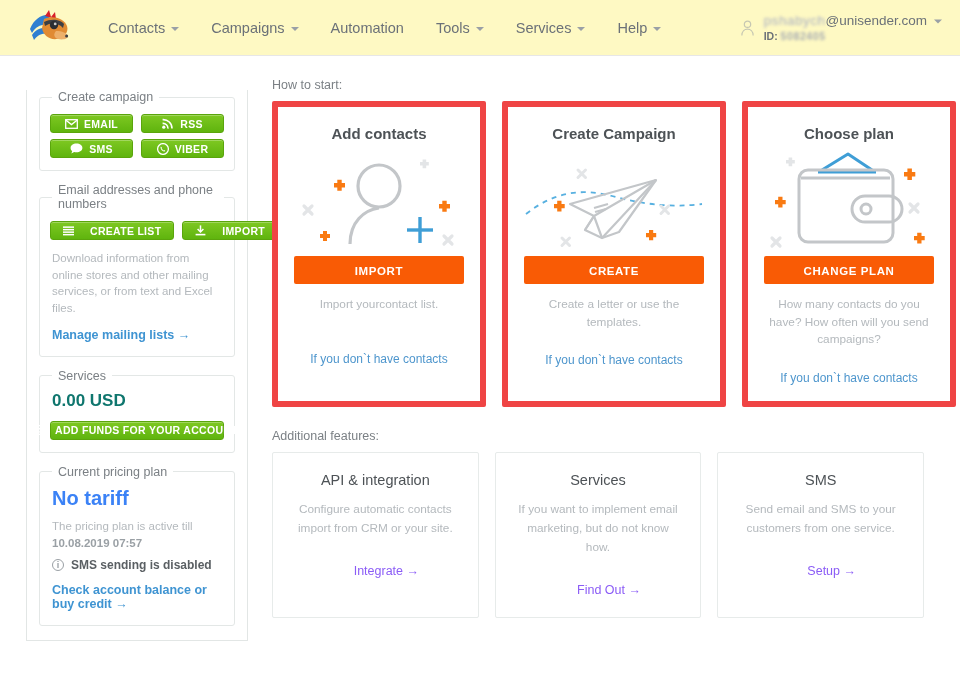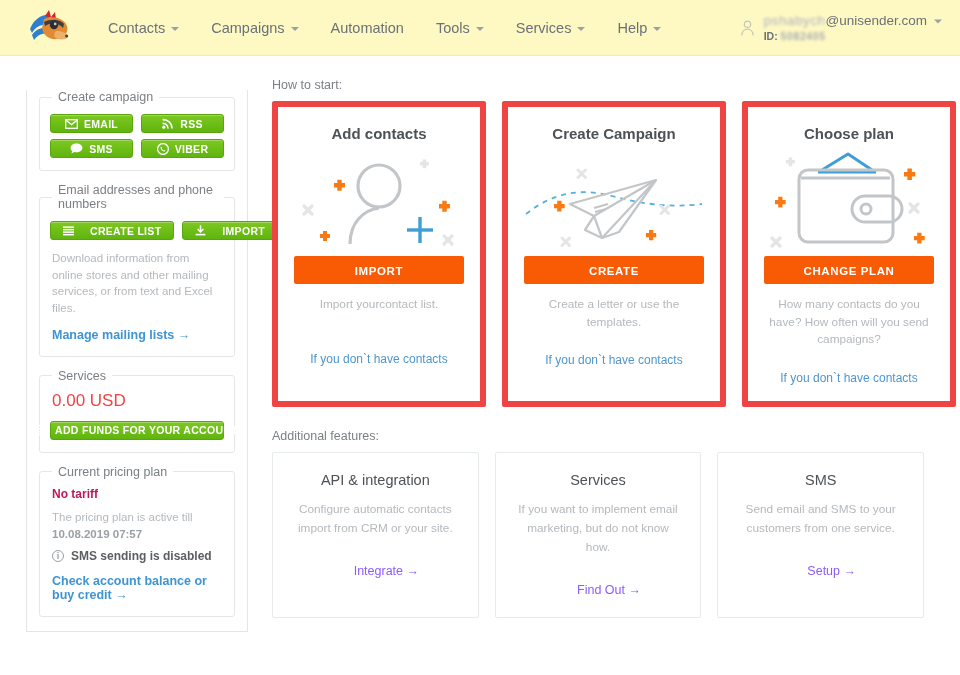--- a/index.html
+++ b/index.html
@@ -114,23 +114,23 @@
   .gbtn.full{ width:100%; }
   .gbtn svg{ flex:0 0 auto; }
   .hint{
     font-size:11.5px; color:#b4b9bd; line-height:1.45; margin:10px 2px 0 2px;
   }
   .slink{
     display:block; margin:11px 2px 2px 2px;
     color:#3f94d2; font-size:12.5px; font-weight:bold; text-decoration:none; cursor:pointer;
   }
   .balance-val{
-    font-size:17px; color:#ef4444; font-weight:normal; margin:4px 2px 10px 2px;
-  }
-  .plan-name{ font-size:12px; font-weight:bold; color:#be185d; margin:4px 2px 8px 2px; }
+    font-size:17px; color:#0f766e; font-weight:bold; margin:4px 2px 10px 2px;
+  }
+  .plan-name{ font-size:20px; font-weight:bold; color:#3b82f6; margin:4px 2px 8px 2px; }
   .plan-note{ font-size:11.5px; color:#b4b9bd; line-height:1.5; margin:0 2px; }
   .plan-note b{ color:#9aa0a5; }
   .sms-off{
     display:flex; align-items:center; gap:7px;
     font-size:12px; font-weight:bold; color:#5a5f63; margin:6px 2px 0 2px;
   }
   .info-circle{
     width:12px;height:12px;border:1px solid #9aa0a5;border-radius:50%;
     font-size:9px;line-height:10px;text-align:center;color:#9aa0a5;font-weight:bold;
     flex:0 0 auto;

